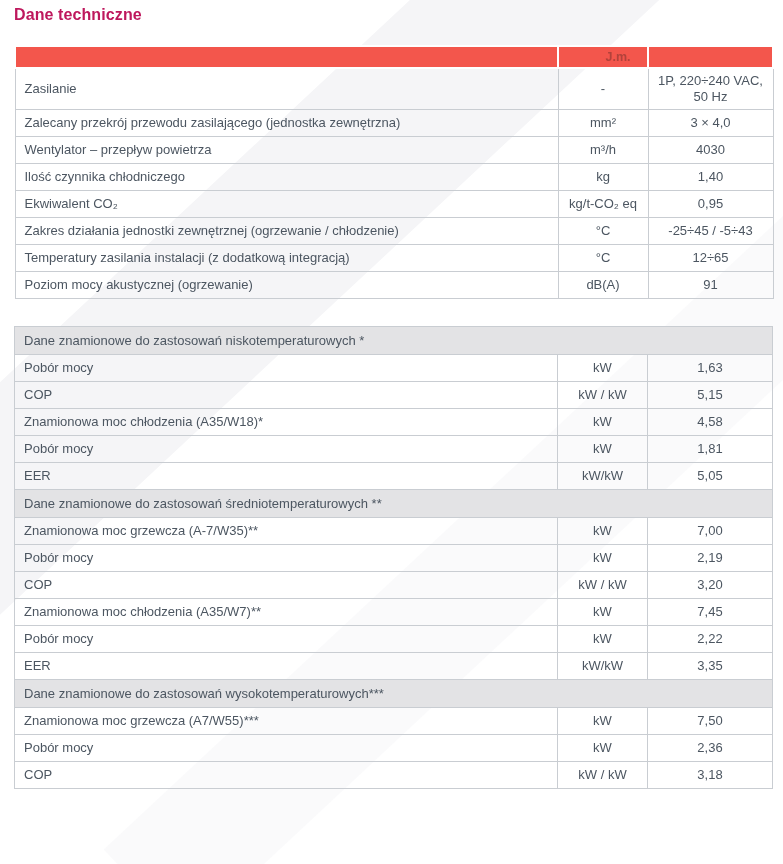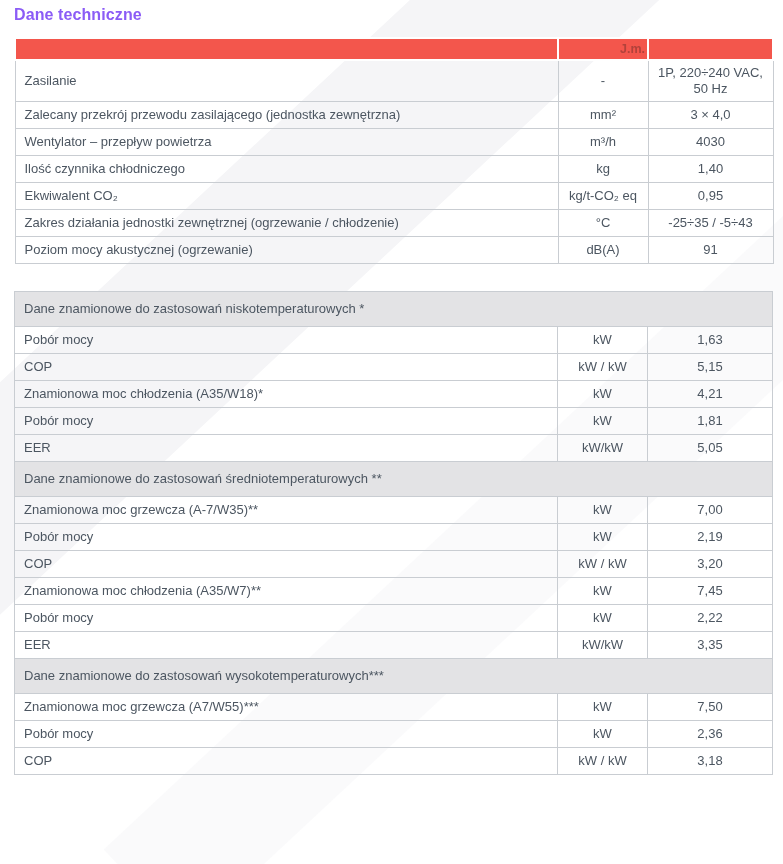--- a/index.html
+++ b/index.html
@@ -16,24 +16,24 @@
     background: #f5f5f7;
     z-index: 0;
     pointer-events: none;
   }
   .wm1 { width: 170px; height: 1300px; left: 160px; top: -380px; transform: rotate(47deg); }
   .wm2 { width: 120px; height: 1300px; left: 560px; top: -200px; transform: rotate(47deg); opacity: .55; }
 
   .content { position: relative; z-index: 1; padding: 6px 11px 0 14px; }
 
   h1.page-title {
-    margin: 0 0 13px 0;
+    margin: 0 0 21px 0;
     font-size: 16px;
     font-weight: bold;
-    color: #8b5cf6;
+    color: #be185d;
     letter-spacing: .1px;
   }
 
   table.spec {
     border-collapse: collapse;
     width: 758px;
     table-layout: fixed;
   }
   col.c-label { width: 543px; }
   col.c-unit  { width: 90px; }
@@ -54,31 +54,31 @@
   th.hdr {
     background: #f3564c;
     border: 2px solid #ffffff;
     height: 22px;
     padding: 2px;
   }
   th.hdr.jm {
     color: #b2423b;
     font-weight: bold;
     font-size: 12.5px;
-    text-align: right;
+    text-align: center;
     padding-left: 32px;
   }
 
   th.section {
     background: #e3e3e5;
     border: 1px solid #c9cdd2;
     text-align: left;
     font-weight: normal;
     padding: 4px 9px;
-    height: 35px;
+    height: 28px;
     line-height: 16px;
   }
 
   .table-gap { height: 27px; }
 </style>
 </head>
 <body>
 
 <div class="wm wm1"></div>
 <div class="wm wm2"></div>
@@ -122,21 +122,26 @@
           <td class="value">1,40</td>
         </tr>
         <tr>
           <td class="label">Ekwiwalent CO₂</td>
           <td class="unit">kg/t-CO₂ eq</td>
           <td class="value">0,95</td>
         </tr>
         <tr>
           <td class="label">Zakres działania jednostki zewnętrznej (ogrzewanie / chłodzenie)</td>
           <td class="unit">°C</td>
-          <td class="value">-25÷35 / -5÷43</td>
+          <td class="value">-25÷45 / -5÷43</td>
+        </tr>
+        <tr>
+          <td class="label">Temperatury zasilania instalacji (z dodatkową integracją)</td>
+          <td class="unit">°C</td>
+          <td class="value">12÷65</td>
         </tr>
         <tr>
           <td class="label">Poziom mocy akustycznej (ogrzewanie)</td>
           <td class="unit">dB(A)</td>
           <td class="value">91</td>
         </tr>
       </tbody>
   </table>
 
   <div class="table-gap"></div>
@@ -157,21 +162,21 @@
           <td class="value">1,63</td>
         </tr>
         <tr>
           <td class="label">COP</td>
           <td class="unit">kW / kW</td>
           <td class="value">5,15</td>
         </tr>
         <tr>
           <td class="label">Znamionowa moc chłodzenia (A35/W18)*</td>
           <td class="unit">kW</td>
-          <td class="value">4,21</td>
+          <td class="value">4,58</td>
         </tr>
         <tr>
           <td class="label">Pobór mocy</td>
           <td class="unit">kW</td>
           <td class="value">1,81</td>
         </tr>
         <tr>
           <td class="label">EER</td>
           <td class="unit">kW/kW</td>
           <td class="value">5,05</td>

